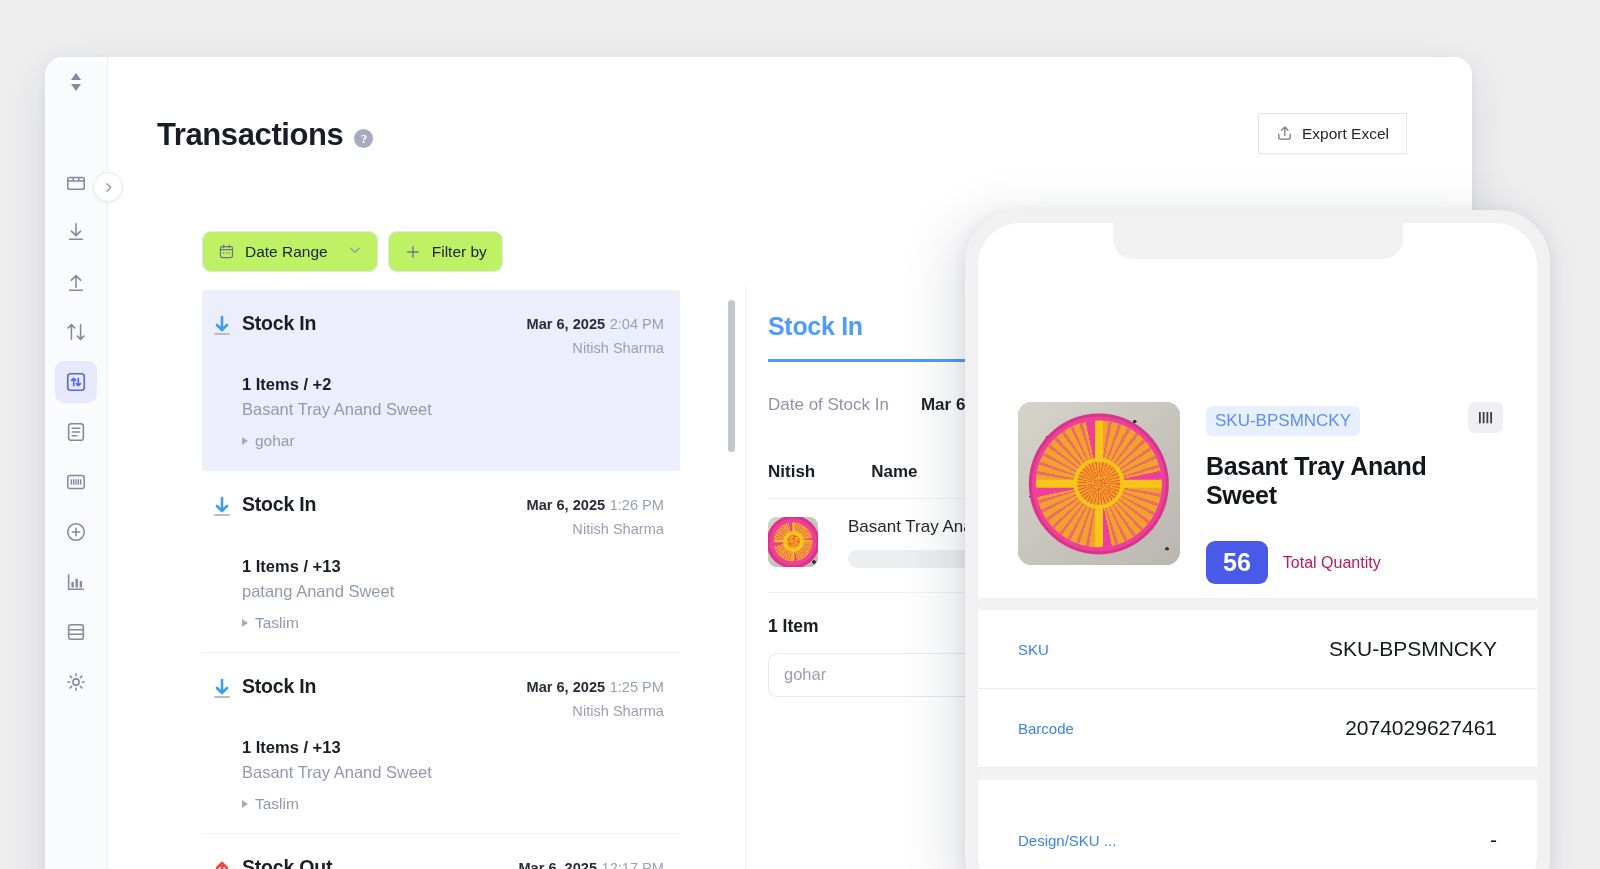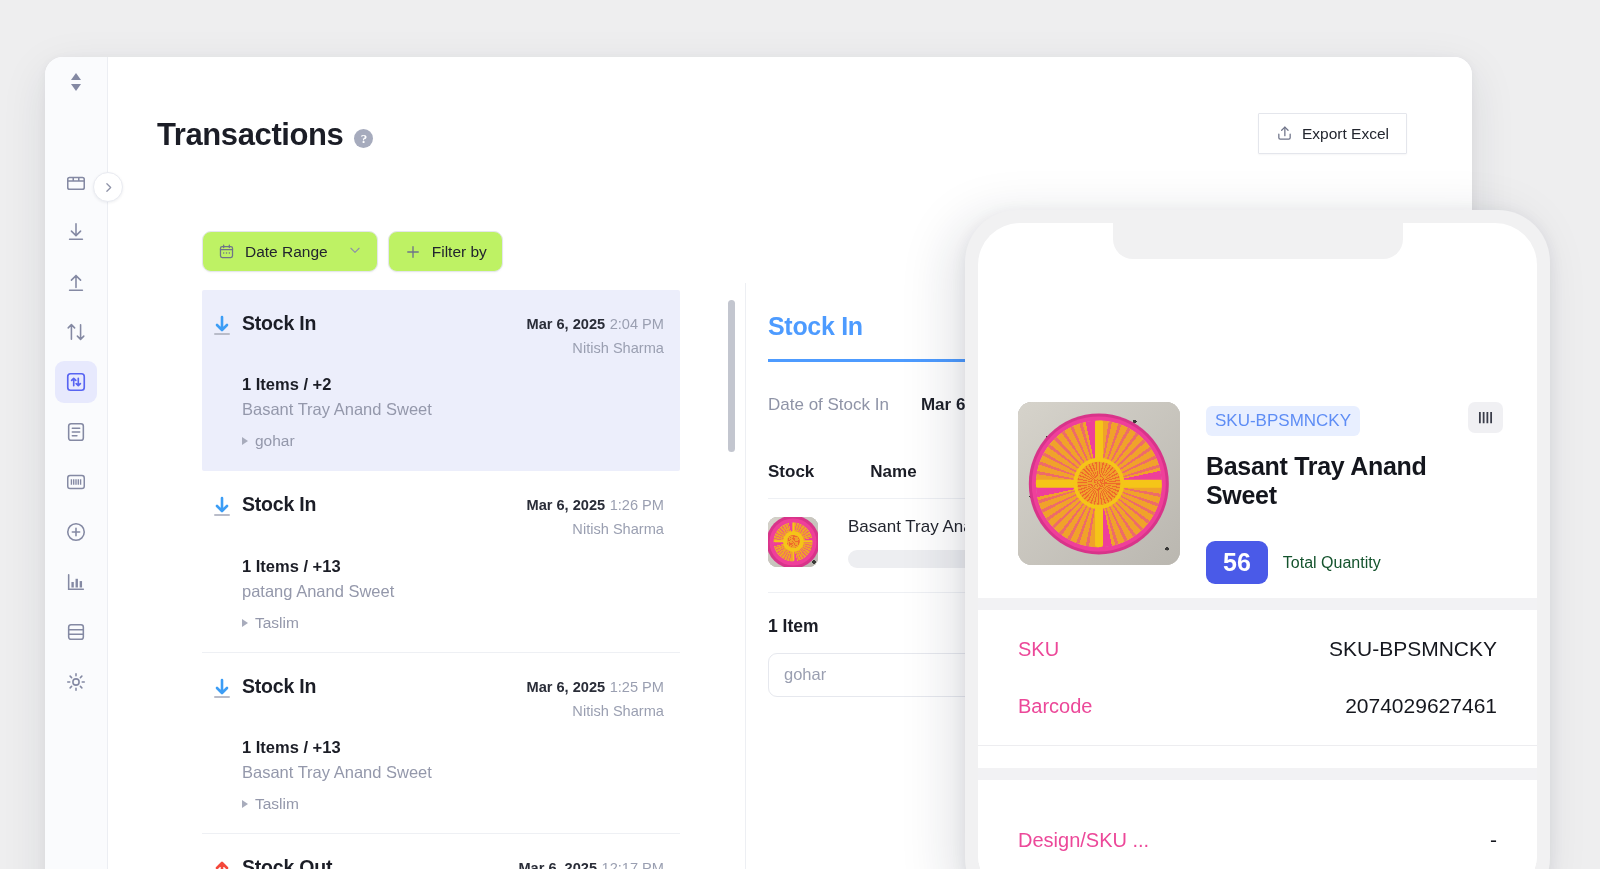--- a/index.html
+++ b/index.html
@@ -181,28 +181,28 @@
     position: absolute; right: 0; top: 0; width: 35px; height: 31px;
     background: #f0f0f3; border-radius: 7px;
     display: flex; align-items: center; justify-content: center;
   }
   .hero-name { margin-top: 16px; font-size: 25px; font-weight: 700; color: #14161d; letter-spacing: -.3px; }
   .qty-row { margin-top: 31px; display: flex; align-items: center; gap: 15px; }
   .qty-badge {
     background: #4a5ae8; color: #fff; font-size: 25px; font-weight: 700;
     padding: 7px 17px; border-radius: 9px; line-height: 1.16;
   }
-  .qty-label { font-size: 16px; color: #14532d; }
+  .qty-label { font-size: 16px; color: #be185d; }
   .ph-gap { position: absolute; left: 0; right: 0; height: 12px; background: #f2f2f4; }
   .ph-field {
     position: absolute; left: 0; right: 0; height: 79px;
     display: flex; align-items: center; justify-content: space-between;
     padding: 0 40px; border-bottom: 1px solid #ededf0; background: #fff;
   }
-  .f-label { font-size: 20px; color: #ec4899; }
+  .f-label { font-size: 15px; color: #3b82f6; }
   .f-value { font-size: 21px; color: #15171e; }
 
   
   .speckle { position:absolute; inset:0;
     background-color:#c9c6bf;
     background-image:
       radial-gradient(circle at 18% 22%, #3a3a38 0 1.6px, transparent 1.7px),
       radial-gradient(circle at 72% 12%, #3a3a38 0 1.9px, transparent 2px),
       radial-gradient(circle at 36% 78%, #3a3a38 0 1.4px, transparent 1.5px),
       radial-gradient(circle at 88% 62%, #3a3a38 0 1.7px, transparent 1.8px),
@@ -455,21 +455,21 @@
 
         <div class="detail-row">
           <div class="d-label">Date of Stock In</div>
           <div class="d-value">
             <span>Mar 6, 2025</span>
             <span class="light">2:04 PM</span>
           </div>
         </div>
 
         <div class="tbl-head">
-          <span>Stock</span>
+          <span>Nitish</span>
           <span>Name</span>
         </div>
         <div class="tbl-sep"></div>
 
         <div class="tbl-row">
           <div class="thumb">
             <div class="thumb-inner">
               <div class="speckle"></div>
               <div class="tray">
                   <div class="tray-cross-a"></div>
@@ -520,21 +520,21 @@
           </div>
         </div>
       </div>
 
       <div class="ph-gap" style="top:375px"></div>
 
       <div class="ph-field" style="top:387px">
         <span class="f-label">SKU</span>
         <span class="f-value">SKU-BPSMNCKY</span>
       </div>
-      <div class="ph-field" style="top:444px">
+      <div class="ph-field" style="top:466px">
         <span class="f-label">Barcode</span>
         <span class="f-value">2074029627461</span>
       </div>
 
       <div class="ph-gap" style="top:545px"></div>
 
       <div class="ph-field" style="top:578px">
         <span class="f-label">Design/SKU ...</span>
         <span class="f-value">-</span>
       </div>

